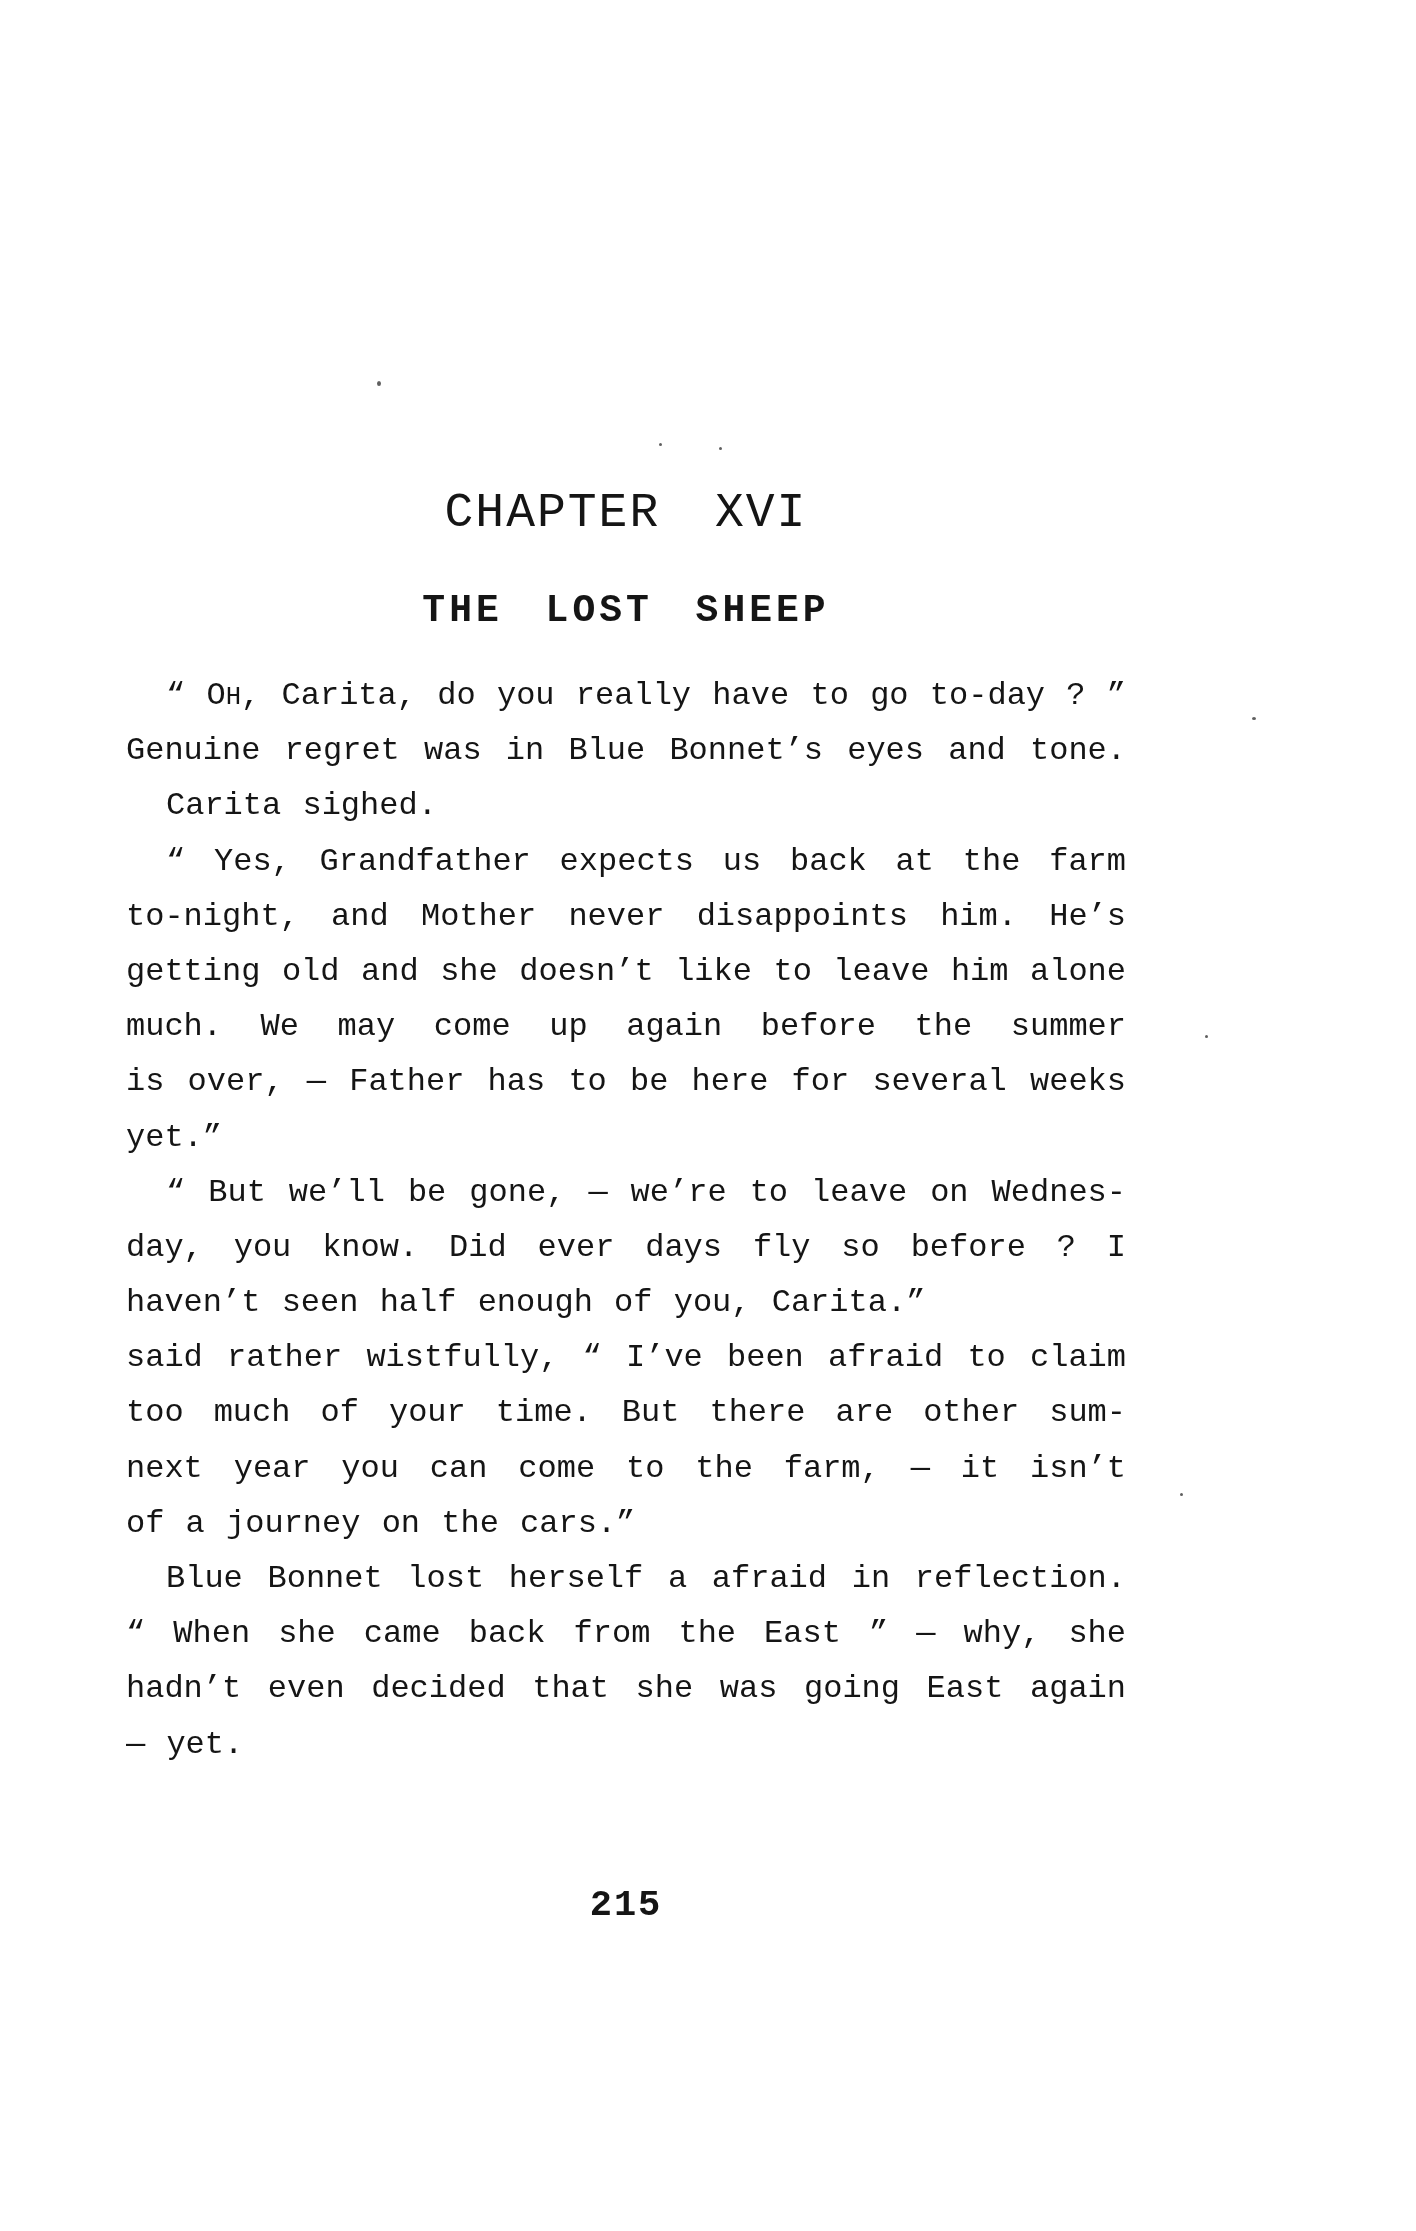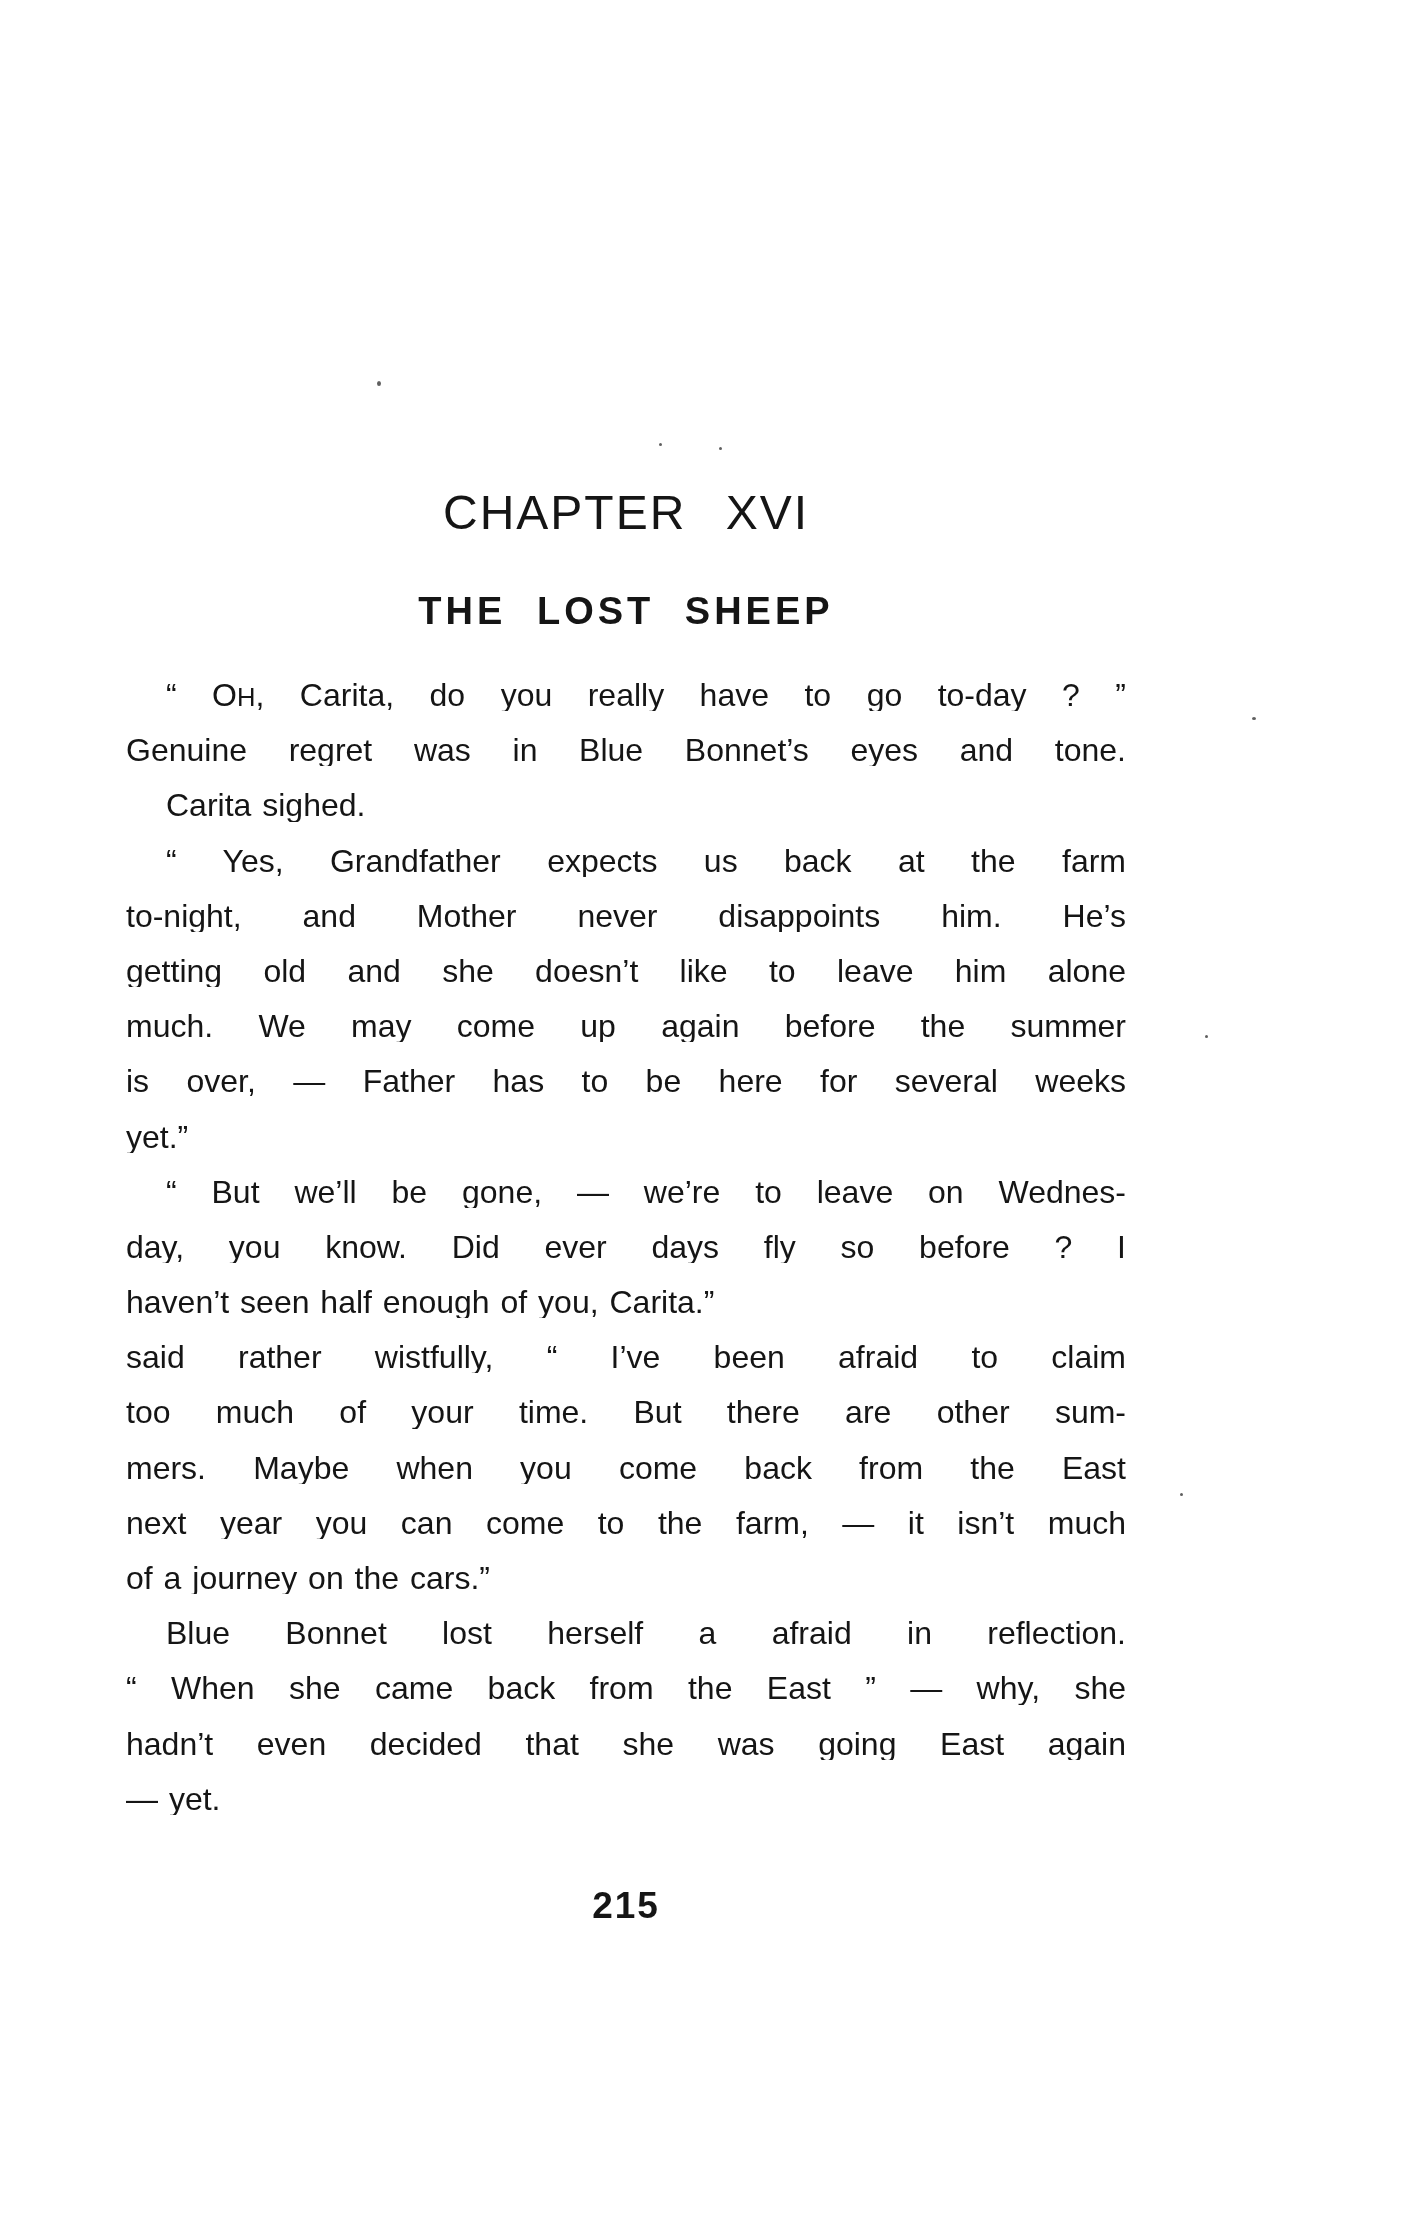--- a/index.html
+++ b/index.html
@@ -1,21 +1,21 @@
 <!DOCTYPE html>
 <html><head>
 <meta charset="utf-8">
 <style>
   html, body { margin: 0; padding: 0; background: #ffffff; }
   .page {
     position: relative;
     width: 1416px;
     height: 1918px;
     background: #ffffff;
-    font-family: Liberation Sans, sans-serif;
+    font-family: Liberation Mono, monospace;
     color: #151515;
     overflow: hidden;
   }
   .chapter-title {
     position: absolute;
     left: 126px;
     top: 489px;
     width: 1000px;
     text-align: center;
     font-size: 48px;
@@ -109,21 +109,20 @@
 
     <div class="paragraph">
       <span class="line just indent">“ But we’ll be gone, — we’re to leave on Wednes-</span>
       <span class="line just">day, you know.  Did ever days fly so before ?  I</span>
       <span class="line">haven’t seen half enough of you, Carita.”</span>
     </div>
 
     <div class="paragraph">
       <span class="line just">said rather wistfully, “ I’ve been afraid to claim</span>
       <span class="line just">too much of your time.  But there are other sum-</span>
-      <span class="line just">mers.  Maybe when you come back from the East</span>
       <span class="line just">next year you can come to the farm, — it isn’t much</span>
       <span class="line">of a journey on the cars.”</span>
     </div>
 
     <div class="paragraph">
       <span class="line just indent">Blue Bonnet lost herself a afraid in reflection.</span>
       <span class="line just">“ When she came back from the East ” — why, she</span>
       <span class="line just">hadn’t even decided that she was going East again</span>
       <span class="line">— yet.</span>
     </div>

